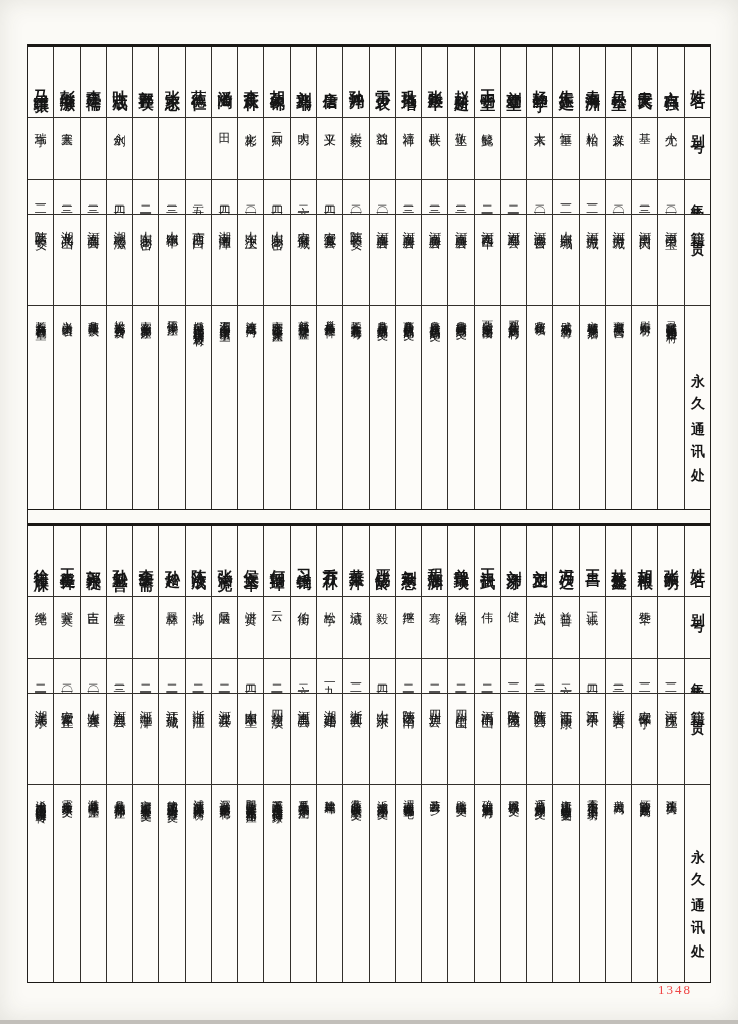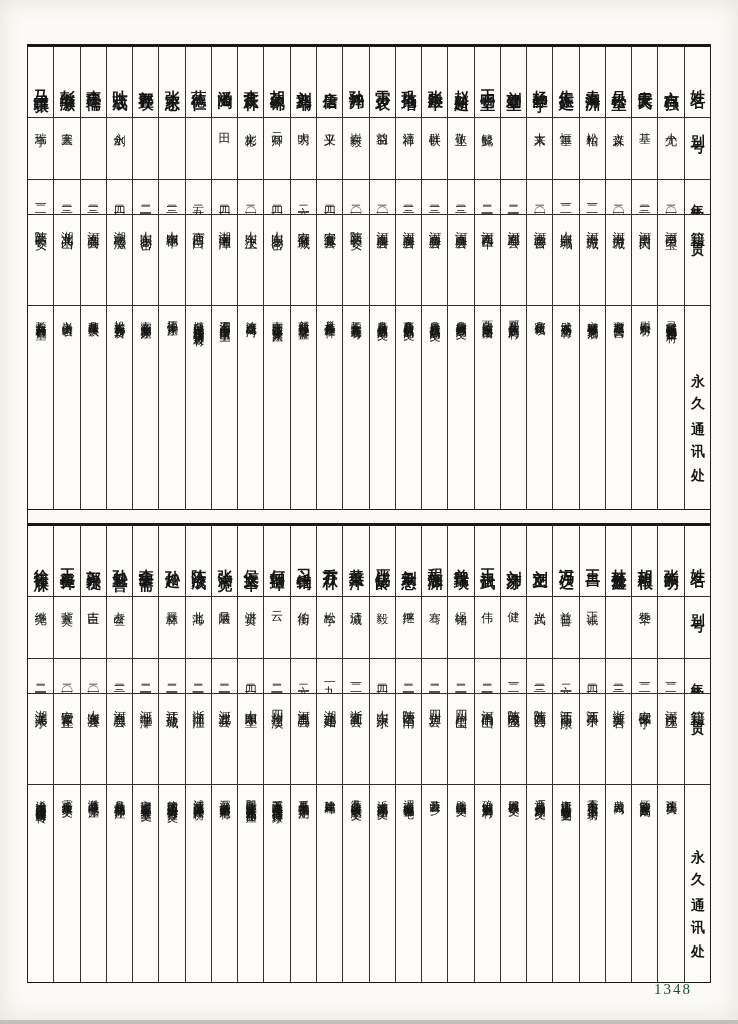--- a/index.html
+++ b/index.html
@@ -60,23 +60,23 @@
   .col.header .v{font-weight:bold;}
   .col.header .c-name .v{font-size:15px;letter-spacing:5px;}
   .col.header .c-alias .v{font-size:14px;letter-spacing:6px;}
   .col.header .c-age .v{font-size:13px;letter-spacing:3px;}
   .col.header .c-origin .v{font-size:14px;letter-spacing:10px;}
   .col.header .c-addr{justify-content:center;align-items:center;}
   .col.header .c-addr .v{font-size:14px;letter-spacing:24px;margin-bottom:-20px;}
   .pageno{
     position:absolute;
     right:46px;bottom:22px;
-    font-size:15px;
+    font-size:13px;
     letter-spacing:2px;
-    color:#14532d;
+    color:#ef4444;
     font-family:Liberation Serif, serif;
   }
 </style>
 </head>
 <body>
 
 <div class="page">
   <div class="frame">
 
     <section class="vtable">

